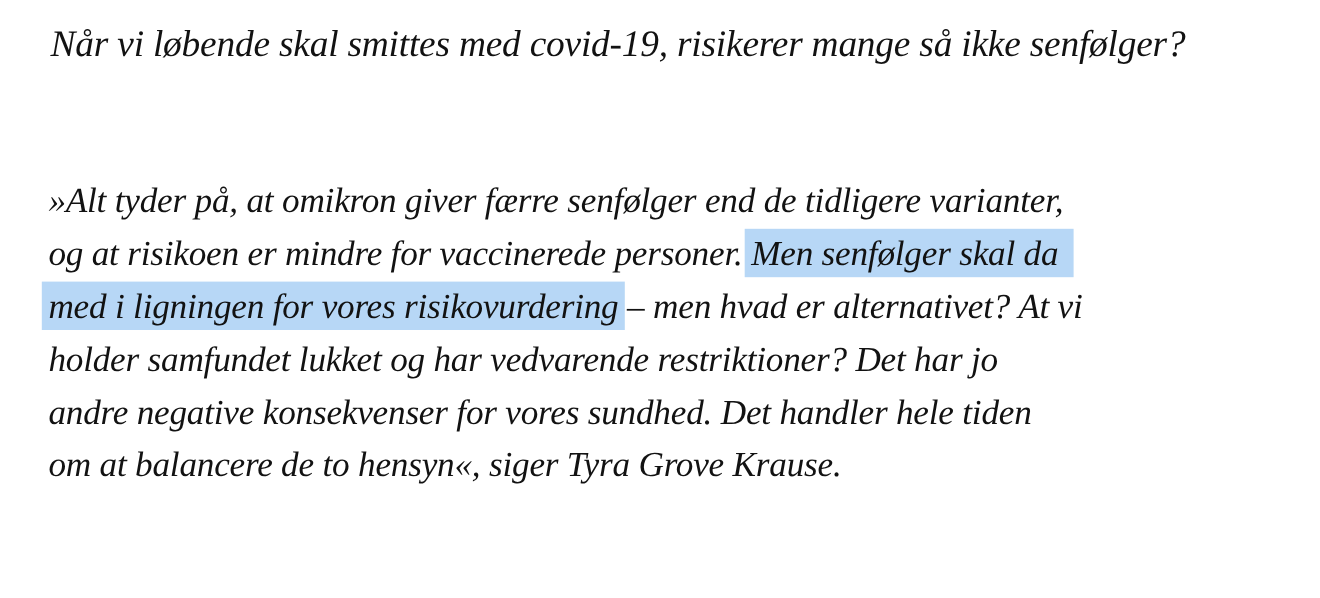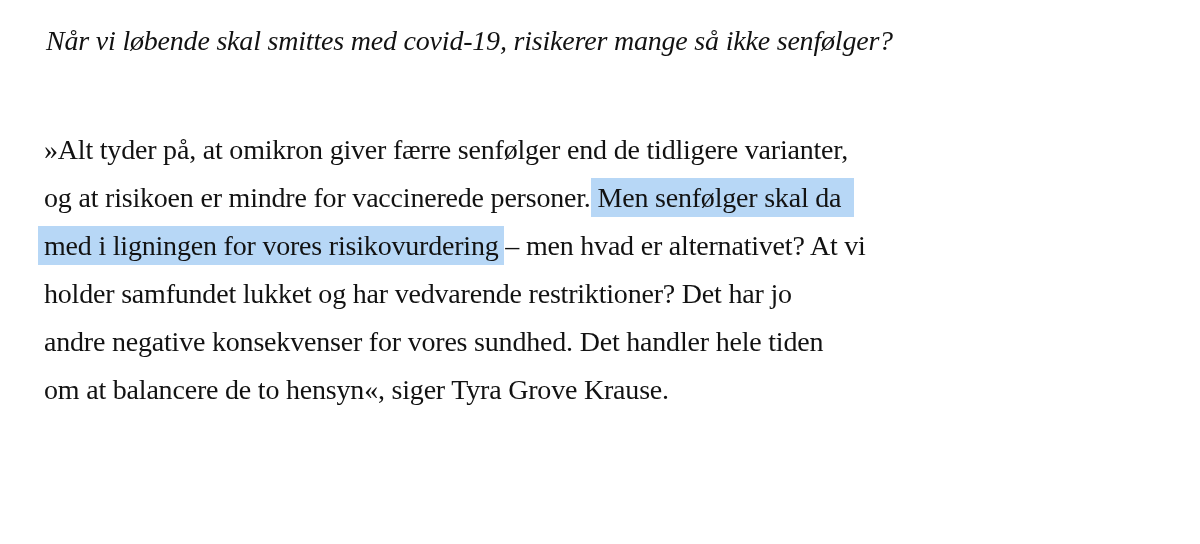--- a/index.html
+++ b/index.html
@@ -15,32 +15,33 @@
     overflow: hidden;
     font-family: "Liberation Serif", "DejaVu Serif", serif;
     color: var(--fg);
   }
   .content {
     padding: 17px 40px 0 44px;
   }
   .question {
     font-style: italic;
     font-weight: normal;
-    font-size: 28px;
+    font-size: 34px;
     line-height: 47px;
     margin-left: 2px;
     max-width: 1060px;
     letter-spacing: -0.2px;
   }
   .answer {
-    margin-top: 62px;
-    font-size: 28px;
+    margin-top: 94px;
+    font-size: 32px;
     line-height: 48px;
     white-space: pre;
     letter-spacing: -0.2px;
+    font-style: italic;
   }
   .answer mark {
     background: var(--hl);
     color: var(--fg);
     padding: 4px 6px;
     margin: 0 -6px;
   }
 </style>
 </head>
 <body>

